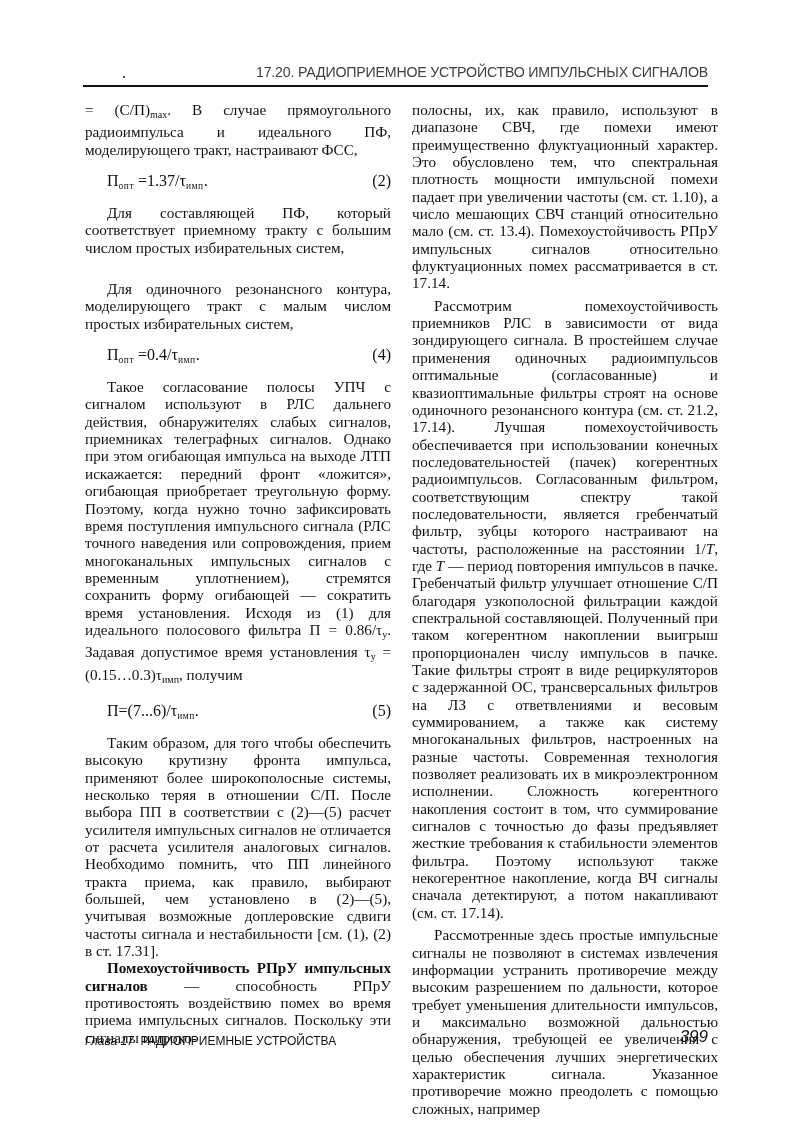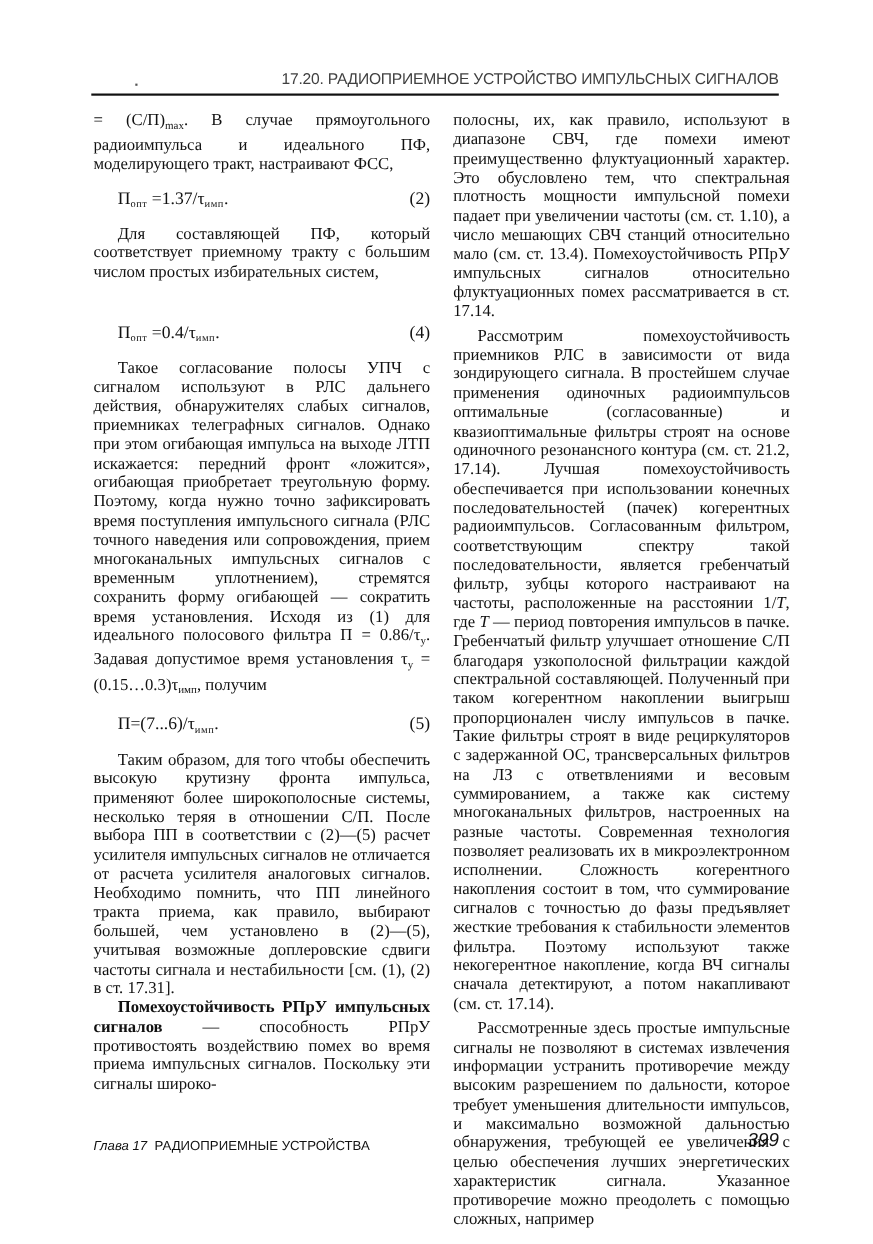--- a/index.html
+++ b/index.html
@@ -58,20 +58,21 @@
       <span><span>П</span><span class="sub">опт</span><span> =1.37/</span><span class="tau">τ</span><span class="sub">имп</span><span>.</span></span>
       <span>(2)</span>
     </div>
     <div class="gap-sm"></div>
 
     <p class="indent">Для составляющей ПФ, который соответствует приемному тракту с большим числом простых избирательных систем,</p>
 
     <div class="gap-sm"></div>
     <div class="gap-sm"></div>
 
+    <p class="indent">Для одиночного резонансного контура, моделирующего тракт с малым числом простых избирательных систем,</p>
 
     <div class="gap-sm"></div>
     <div class="formula">
       <span><span>П</span><span class="sub">опт</span><span> =0.4/</span><span class="tau">τ</span><span class="sub">имп</span><span>.</span></span>
       <span>(4)</span>
     </div>
     <div class="gap-sm"></div>
 
     <p class="indent"><span>Такое согласование полосы УПЧ с сигналом используют в РЛС дальнего действия, обнаружителях слабых сигналов, приемниках телеграфных сигналов. Однако при этом огибающая импульса на выходе ЛТП искажается: передний фронт «ложится», огибающая приобретает треугольную форму. Поэтому, когда нужно точно зафиксировать время поступления импульсного сигнала (РЛС точного наведения или сопровождения, прием многоканальных импульсных сигналов с временным уплотнением), стремятся сохранить форму огибающей — сократить время установления. Исходя из (1) для идеального полосового фильтра П = 0.86/τ</span><span class="sub-s">у</span><span>. Задавая допустимое время установления τ</span><span class="sub-s">у</span><span> = (0.15…0.3)τ</span><span class="sub-s">имп</span><span>, получим</span></p>
 

